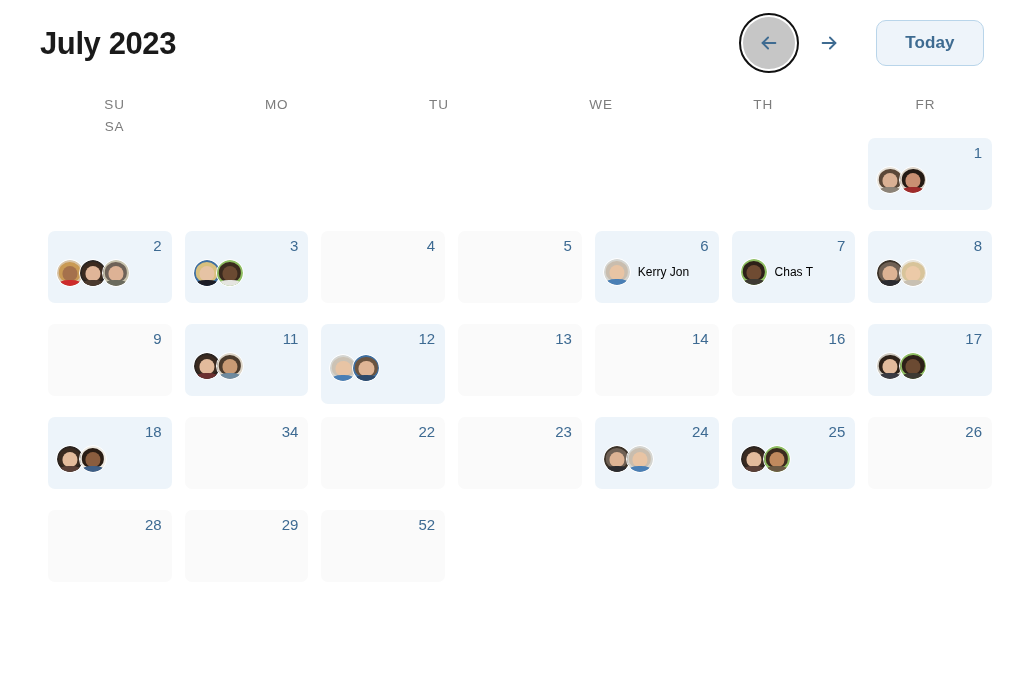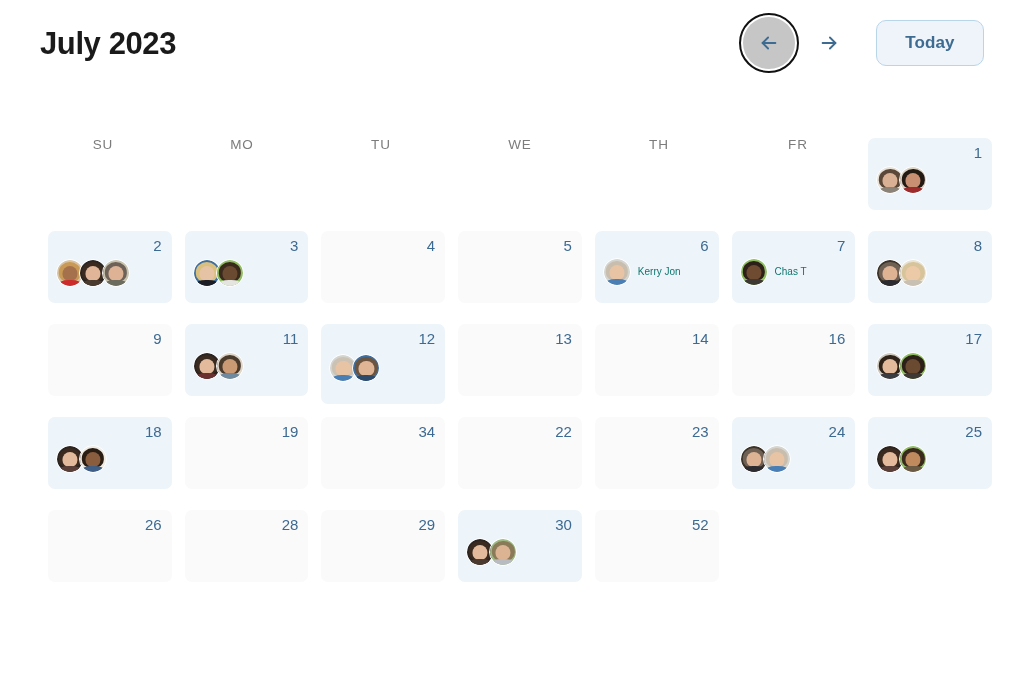--- a/index.html
+++ b/index.html
@@ -124,23 +124,22 @@
     letter-spacing: 0.1px;
   }
 
   
   .weekday-row {
     position: absolute;
     left: 48px;
     top: 94px;
     width: 944px;
     display: grid;
-    grid-template-columns: repeat(7, 1fr);
+    grid-template-columns: repeat(6, 1fr);
     column-gap: 29px;
-    margin-top: 40px;
   }
   .weekday-cell {
     text-align: center;
     font-size: 13.5px;
     color: #7c7c7c;
     letter-spacing: 0.9px;
     line-height: 22px;
     font-family: "Liberation Sans", sans-serif;
   }
 
@@ -216,22 +215,22 @@
   .event-row {
     position: absolute;
     left: 8px;
     top: 27px;
     display: flex;
     align-items: center;
     gap: 7px;
     max-width: 112px;
   }
   .event-name {
-    font-size: 10px;
-    color: #0f766e;
+    font-size: 12px;
+    color: #000000;
     white-space: nowrap;
     overflow: hidden;
     text-overflow: ellipsis;
     font-family: "Liberation Sans", sans-serif;
     line-height: 20px;
   }
 
   
   .face {
     position: absolute;
@@ -534,23 +533,20 @@
             <div class="face">
               <div class="bg" style="background: rgb(240, 236, 228);"></div>
               <div class="hair" style="background: rgb(42, 29, 20);"></div>
               <div class="head" style="background: rgb(138, 93, 62);"></div>
               <div class="body" style="background: rgb(63, 95, 134);"></div>
             </div>
           </div>
         </div>
       </div>
       <div class="day-cell">
-        <div class="day-number">19</div>
-      </div>
-      <div class="day-cell">
         <div class="day-number">34</div>
       </div>
       <div class="day-cell">
         <div class="day-number">22</div>
       </div>
       <div class="day-cell">
         <div class="day-number">23</div>
       </div>
       <div class="day-cell has-events">
         <div class="day-number">24</div>
@@ -596,41 +592,20 @@
       </div>
       <div class="day-cell">
         <div class="day-number">26</div>
       </div>
       <div class="day-cell">
         <div class="day-number">28</div>
       </div>
       <div class="day-cell">
         <div class="day-number">29</div>
       </div>
-      <div class="day-cell has-events">
-        <div class="day-number">30</div>
-        <div class="avatars">
-          <div class="avatar">
-            <div class="face">
-              <div class="bg" style="background: rgb(43, 36, 32);"></div>
-              <div class="hair" style="background: rgb(58, 42, 32);"></div>
-              <div class="head" style="background: rgb(227, 187, 156);"></div>
-              <div class="body" style="background: rgb(74, 58, 48);"></div>
-            </div>
-          </div>
-          <div class="avatar">
-            <div class="face">
-              <div class="bg" style="background: rgb(159, 186, 132);"></div>
-              <div class="hair" style="background: rgb(138, 122, 88);"></div>
-              <div class="head" style="background: rgb(220, 180, 148);"></div>
-              <div class="body" style="background: rgb(184, 188, 192);"></div>
-            </div>
-          </div>
-        </div>
-      </div>
       <div class="day-cell">
         <div class="day-number">52</div>
       </div>
       <div class="day-cell blank"></div>
       <div class="day-cell blank"></div>
       <div class="day-cell blank"></div>
       <div class="day-cell blank"></div>
       <div class="day-cell blank"></div>
     </div>
 

